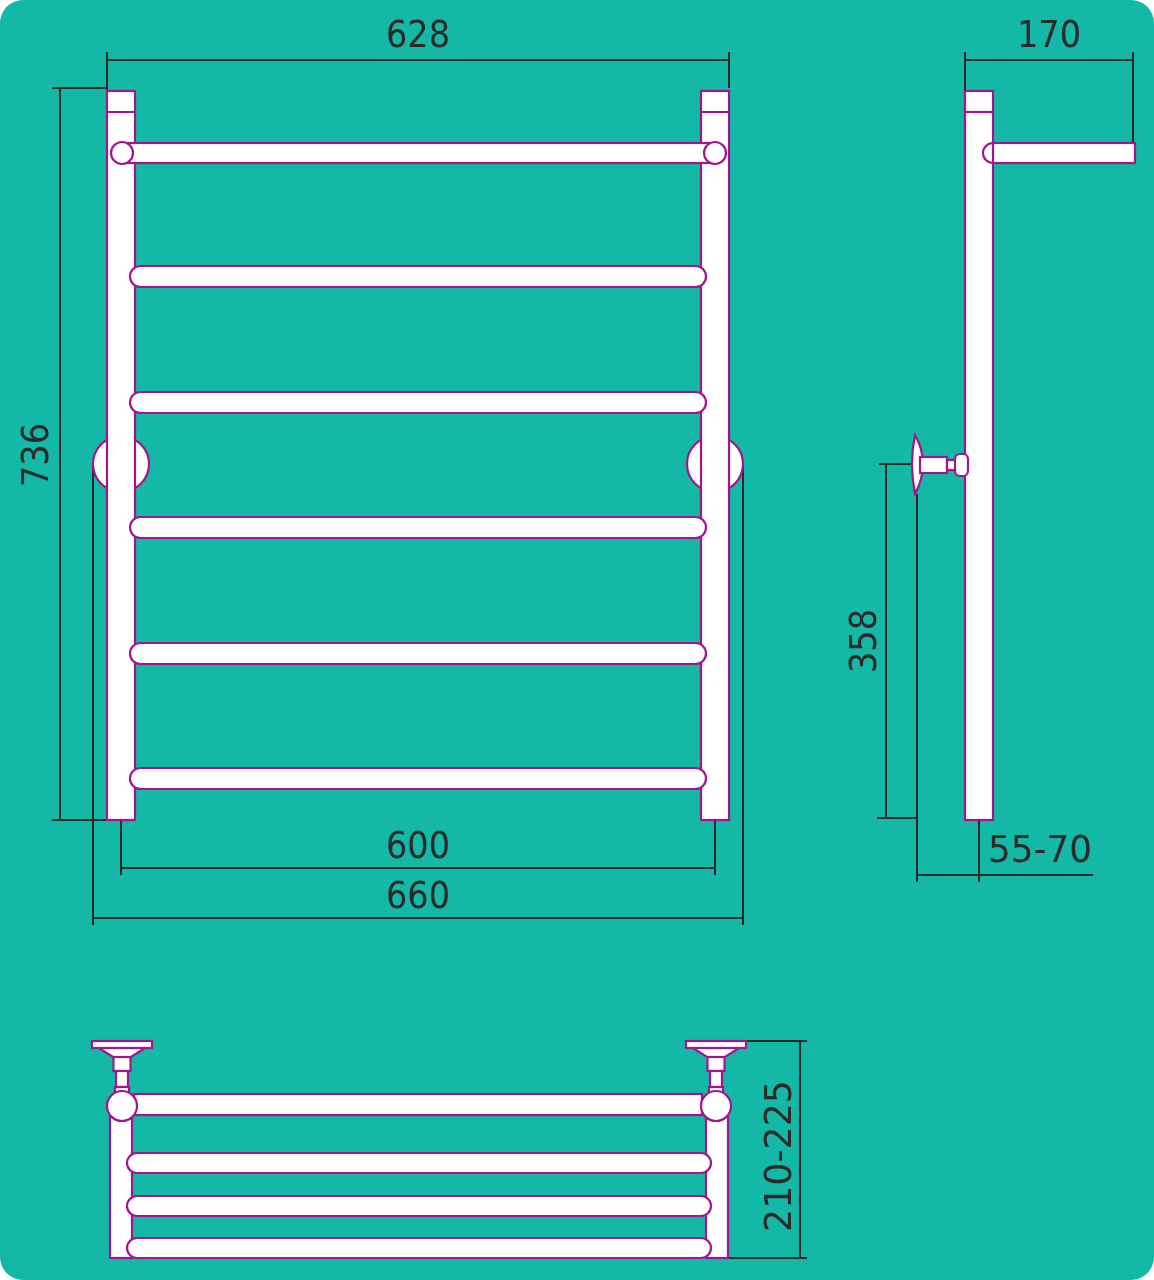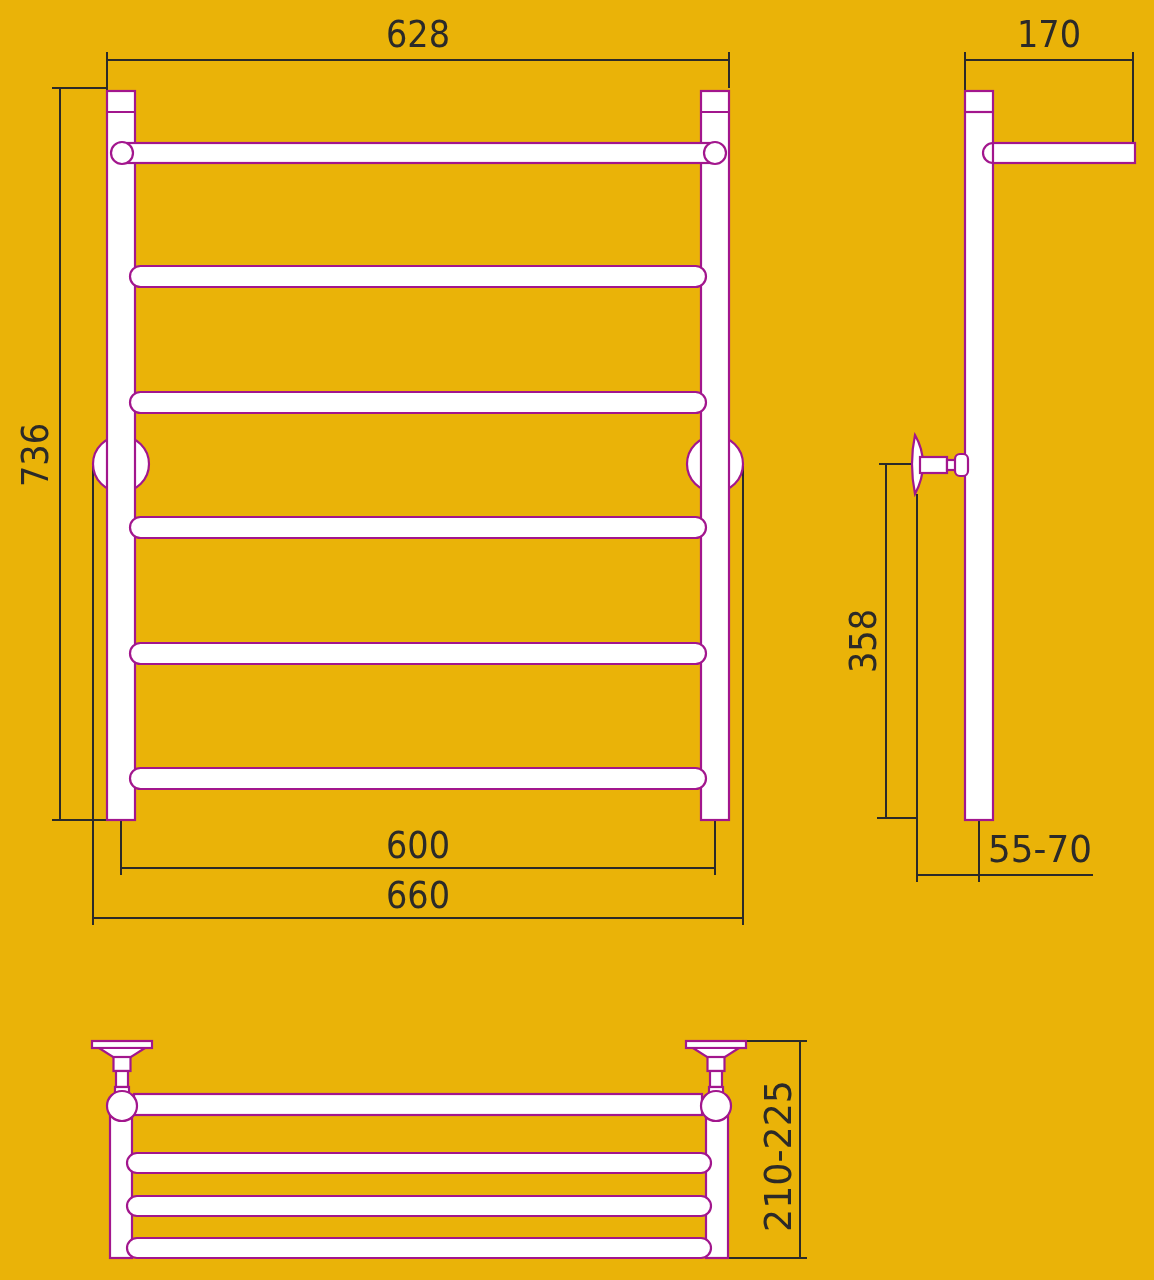--- a/index.html
+++ b/index.html
@@ -1,16 +1,16 @@
 <!DOCTYPE html>
 <html><head>
 <meta charset="utf-8">
 <style>
   html,body{margin:0;padding:0;background:#ffffff;}
-  .page{width:1154px;height:1280px;background:#eab308;position:relative;overflow:hidden;}
+  .page{width:1154px;height:1280px;background:#14b8a6;position:relative;overflow:hidden;border-radius:23px;}
   svg{display:block;}
   text{font-family:"DejaVu Sans","Liberation Sans",sans-serif;fill:#2b2a29;}
   .dim-line{stroke:#2b2a29;stroke-width:2;fill:none;}
   .prod{stroke:#a2168d;stroke-width:2.2;fill:#ffffff;}
   .prod-line{stroke:#a2168d;stroke-width:2.2;fill:none;}
   .dim-text{font-size:38px;}
 </style>
 </head>
 <body>
 

